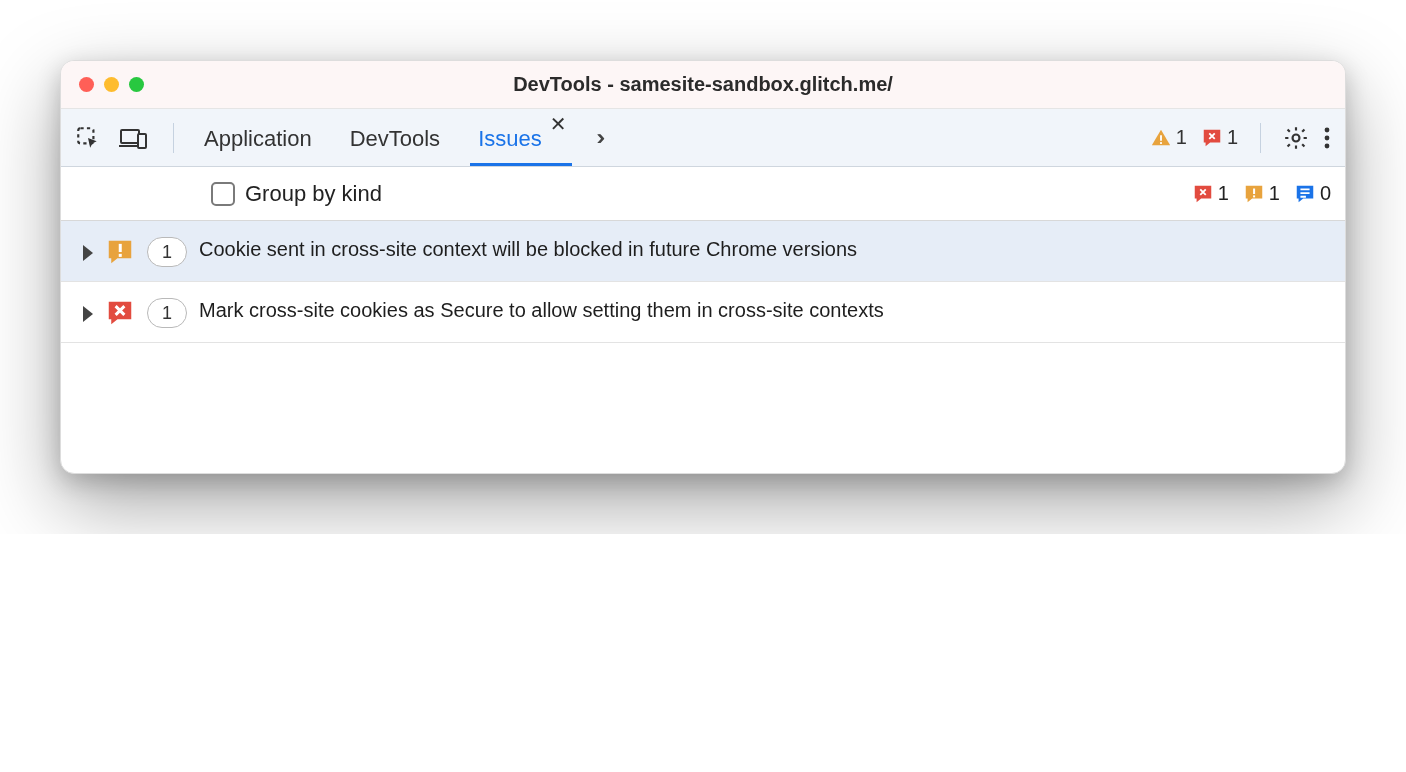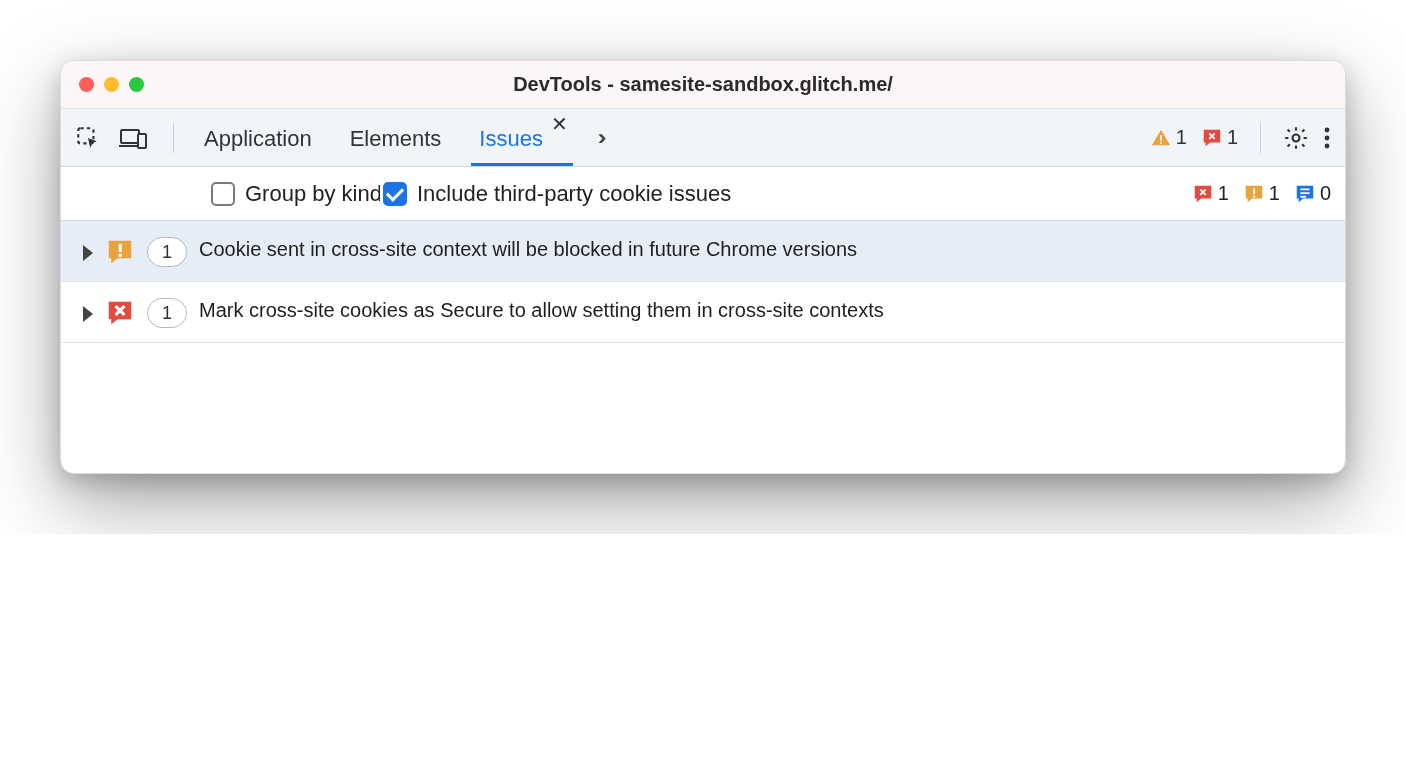--- a/index.html
+++ b/index.html
@@ -195,21 +195,21 @@
       <svg width="28" height="24" viewBox="0 0 28 24" fill="none" stroke="#333" stroke-width="2">
         <rect x="2" y="4" width="18" height="13" rx="1"></rect>
         <line x1="0" y1="20" x2="22" y2="20"></line>
         <rect x="19" y="8" width="8" height="14" rx="1" fill="#f1f5fa"></rect>
       </svg>
     </span>
     <div class="sep"></div>
 
     <div class="tabs">
       <div class="tab">Application</div>
-      <div class="tab">Elements</div>
+      <div class="tab">DevTools</div>
       <div style="display:flex;">
         <div class="tab active">Issues</div>
         <span class="tab-close">✕</span>
       </div>
       <span class="chevrons">››</span>
     </div>
 
     <div class="toolbar-right">
       <div class="count-pair">
         <svg width="22" height="22" viewBox="0 0 24 24">
@@ -241,24 +241,20 @@
           </svg>
       </span>
     </div>
   </div>
 
   <div class="subbar">
     <label class="chklabel">
       <span class="chk"></span>
       <span>Group by kind</span>
     </label>
-    <label class="chklabel">
-      <span class="chk checked"></span>
-      <span>Include third-party cookie issues</span>
-    </label>
 
     <div class="subbar-right">
       <div class="sep" style="height:26px"></div>
       <div class="count-pair">
         <svg width="22" height="22" viewBox="0 0 24 24">
             <path d="M3 3 H21 V17 H10 L5 21 V17 H3 Z" fill="#e24b3f"></path>
             <path d="M9 7 L15 13 M15 7 L9 13" stroke="#fff" stroke-width="2"></path>
           </svg>
         <span>1</span>
       </div>

